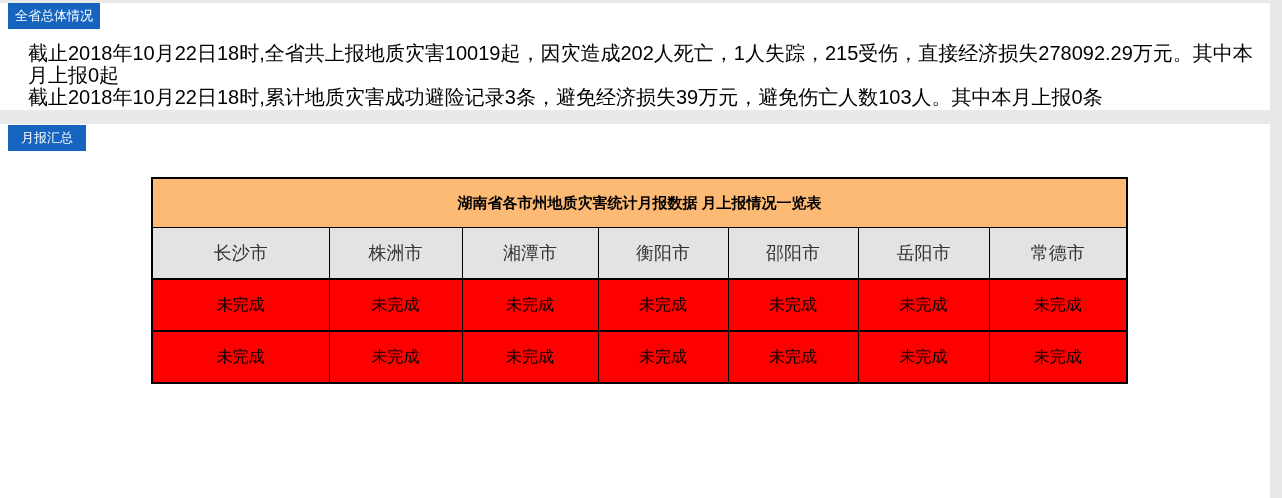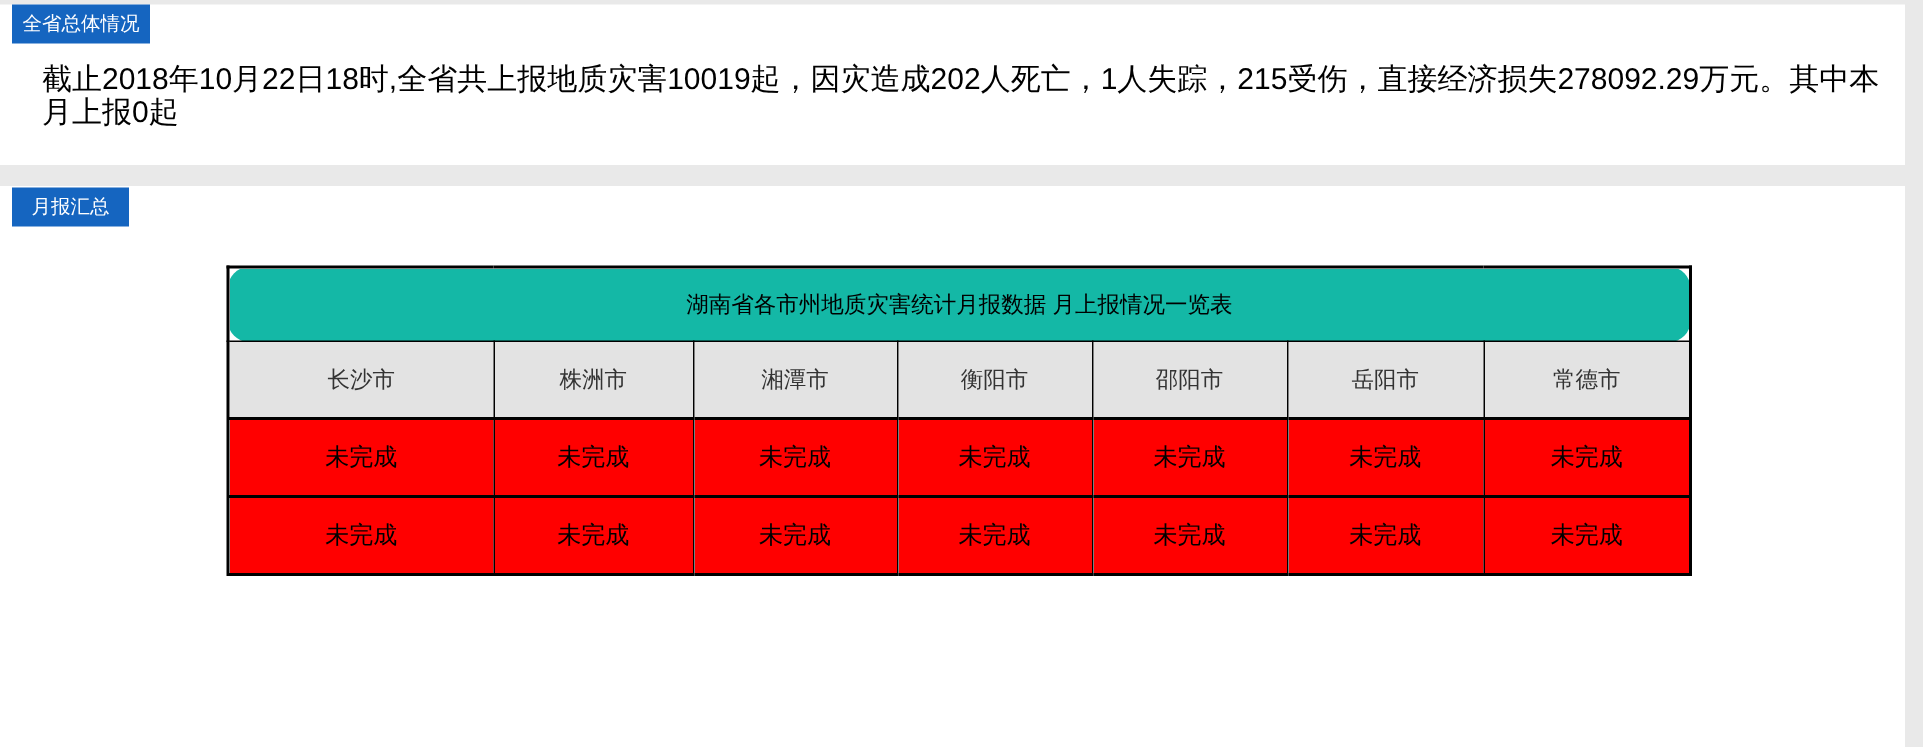--- a/index.html
+++ b/index.html
@@ -65,50 +65,50 @@
   }
   table.report-table td {
     border: 1px solid #000000;
     text-align: center;
     vertical-align: middle;
     padding: 0;
     overflow: hidden;
   }
   td.table-title-cell {
     height: 48px;
-    background: #14b8a6;
+    background: #fdba74;
     font-size: 15px;
-    font-weight: normal;
+    font-weight: bold;
     color: #000000;
-    border-radius: 14px;
   }
   tr.city-row td {
     height: 50px;
     background: #e3e3e3;
-    font-size: 15px;
+    font-size: 18px;
     color: #333333;
   }
   tr.status-row td {
     height: 50px;
     background: #ff0000;
     font-size: 16px;
     color: #000000;
     border-top-width: 2px;
     border-bottom-width: 2px;
   }
 </style>
 </head>
 <body>
 
 <div class="page">
 
   <div class="panel panel-1">
     <div class="badge">全省总体情况</div>
     <div class="summary-text">
       <p>截止2018年10月22日18时,全省共上报地质灾害10019起，因灾造成202人死亡，1人失踪，215受伤，直接经济损失278092.29万元。其中本月上报0起</p>
+      <p>截止2018年10月22日18时,累计地质灾害成功避险记录3条，避免经济损失39万元，避免伤亡人数103人。其中本月上报0条</p>
     </div>
   </div>
 
   <div class="section-gap"></div>
 
   <div class="panel panel-2">
     <div class="badge">月报汇总</div>
 
     <table class="report-table">
       <colgroup>

